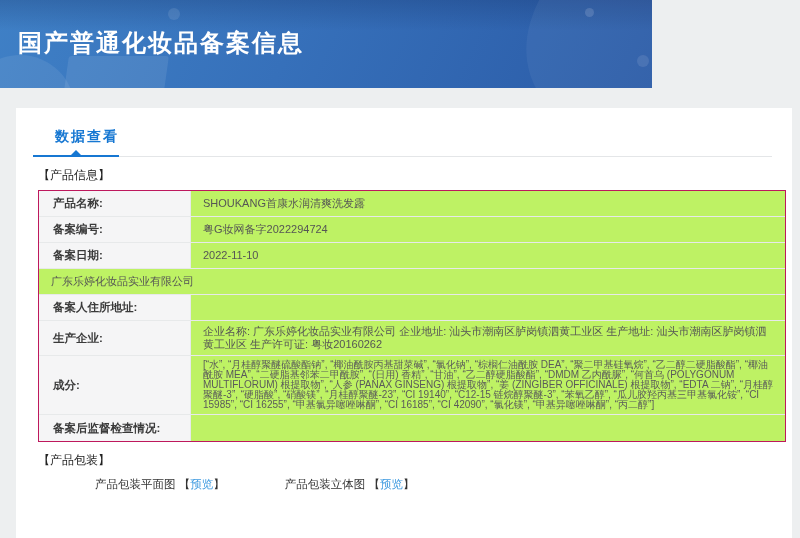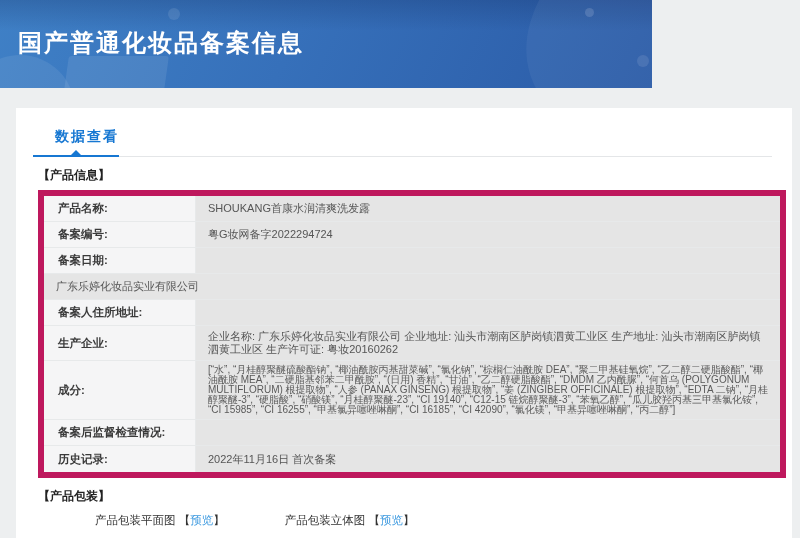--- a/index.html
+++ b/index.html
@@ -33,24 +33,24 @@
   .tab { display:inline-block; margin-left:22px; color:#1677d2; font-size:14px;
     font-weight:bold; letter-spacing:2px; line-height:20px; cursor:pointer; }
   .tab-track { display:flex; align-items:flex-end; margin-top:9px; }
   .tab-line-active { position:relative; width:86px; height:2px; background:#1677d2; }
   .tab-tri { position:absolute; left:50%; top:-5px; margin-left:-5px; width:0; height:0;
     border-left:5px solid transparent; border-right:5px solid transparent;
     border-bottom:5px solid #1677d2; }
   .tab-line-rest { flex:1; height:1px; background:#e4e6e8; }
 
   
-  .section-title { margin:10px 16px 0 22px; font-size:12px; font-weight:bold; color:#222; }
+  .section-title { margin:10px 16px 0 22px; font-size:12px; font-weight:normal; color:#222; }
 
   
-  .info-table { margin:6px 6px 0 22px; border:6px solid #be185d; background:#e5e5e5; }
+  .info-table { margin:6px 6px 0 22px; border:1px solid #be185d; background:#bef264; }
   .row { display:flex; min-height:26px; border-bottom:1px solid #e7e9ea; }
   .row:last-child { border-bottom:none; }
   .cell { display:flex; align-items:center; }
   .cell.label { width:152px; flex:0 0 152px; background:#f5f5f6; padding:4px 8px 4px 14px;
     font-size:11.5px; font-weight:bold; color:#3a3a3a; border-right:1px solid #e7e9ea; }
   .cell.value { flex:1; padding:4px 10px 4px 12px; font-size:11px; color:#555; line-height:13px; }
   .cell.value.small { font-size:10px; line-height:10px; color:#5a5a5a; }
 
   
   .pack-row { display:flex; margin:8px 0 0 79px; align-items:center; }
@@ -92,43 +92,40 @@
     <div class="row">
       <div class="cell label">产品名称:</div>
       <div class="cell value">SHOUKANG首康水润清爽洗发露</div>
     </div>
     <div class="row">
       <div class="cell label">备案编号:</div>
       <div class="cell value">粤G妆网备字2022294724</div>
     </div>
     <div class="row">
       <div class="cell label">备案日期:</div>
+      <div class="cell value">2022-11-10</div>
     </div>
     <div class="row">
       <div class="cell value">广东乐婷化妆品实业有限公司</div>
     </div>
     <div class="row">
       <div class="cell label">备案人住所地址:</div>
     </div>
     <div class="row">
       <div class="cell label">生产企业:</div>
       <div class="cell value">企业名称: 广东乐婷化妆品实业有限公司 企业地址: 汕头市潮南区胪岗镇泗黄工业区 生产地址: 汕头市潮南区胪岗镇泗黄工业区 生产许可证: 粤妆20160262</div>
     </div>
     <div class="row">
       <div class="cell label">成分:</div>
       <div class="cell value small">[“水”, “月桂醇聚醚硫酸酯钠”, “椰油酰胺丙基甜菜碱”, “氯化钠”, “棕榈仁油酰胺 DEA”, “聚二甲基硅氧烷”, “乙二醇二硬脂酸酯”, “椰油酰胺 MEA”, “二硬脂基邻苯二甲酰胺”, “(日用) 香精”, “甘油”, “乙二醇硬脂酸酯”, “DMDM 乙内酰脲”, “何首乌 (POLYGONUM MULTIFLORUM) 根提取物”, “人参 (PANAX GINSENG) 根提取物”, “姜 (ZINGIBER OFFICINALE) 根提取物”, “EDTA 二钠”, “月桂醇聚醚-3”, “硬脂酸”, “硝酸镁”, “月桂醇聚醚-23”, “CI 19140”, “C12-15 链烷醇聚醚-3”, “苯氧乙醇”, “瓜儿胶羟丙基三甲基氯化铵”, “CI 15985”, “CI 16255”, “甲基氯异噻唑啉酮”, “CI 16185”, “CI 42090”, “氯化镁”, “甲基异噻唑啉酮”, “丙二醇”]</div>
     </div>
     <div class="row">
       <div class="cell label">备案后监督检查情况:</div>
       <div class="cell value"></div>
     </div>
-    <div class="row">
-      <div class="cell label">历史记录:</div>
-      <div class="cell value">2022年11月16日 首次备案</div>
-    </div>
   </div>
 
   <div class="section-title">【产品包装】</div>
 
   <div class="pack-row">
     <div class="pack-item">
       <span>产品包装平面图</span>
       <span class="bracket">【</span><a class="preview-link">预览</a><span class="bracket">】</span>
     </div>
     <div class="pack-item">

